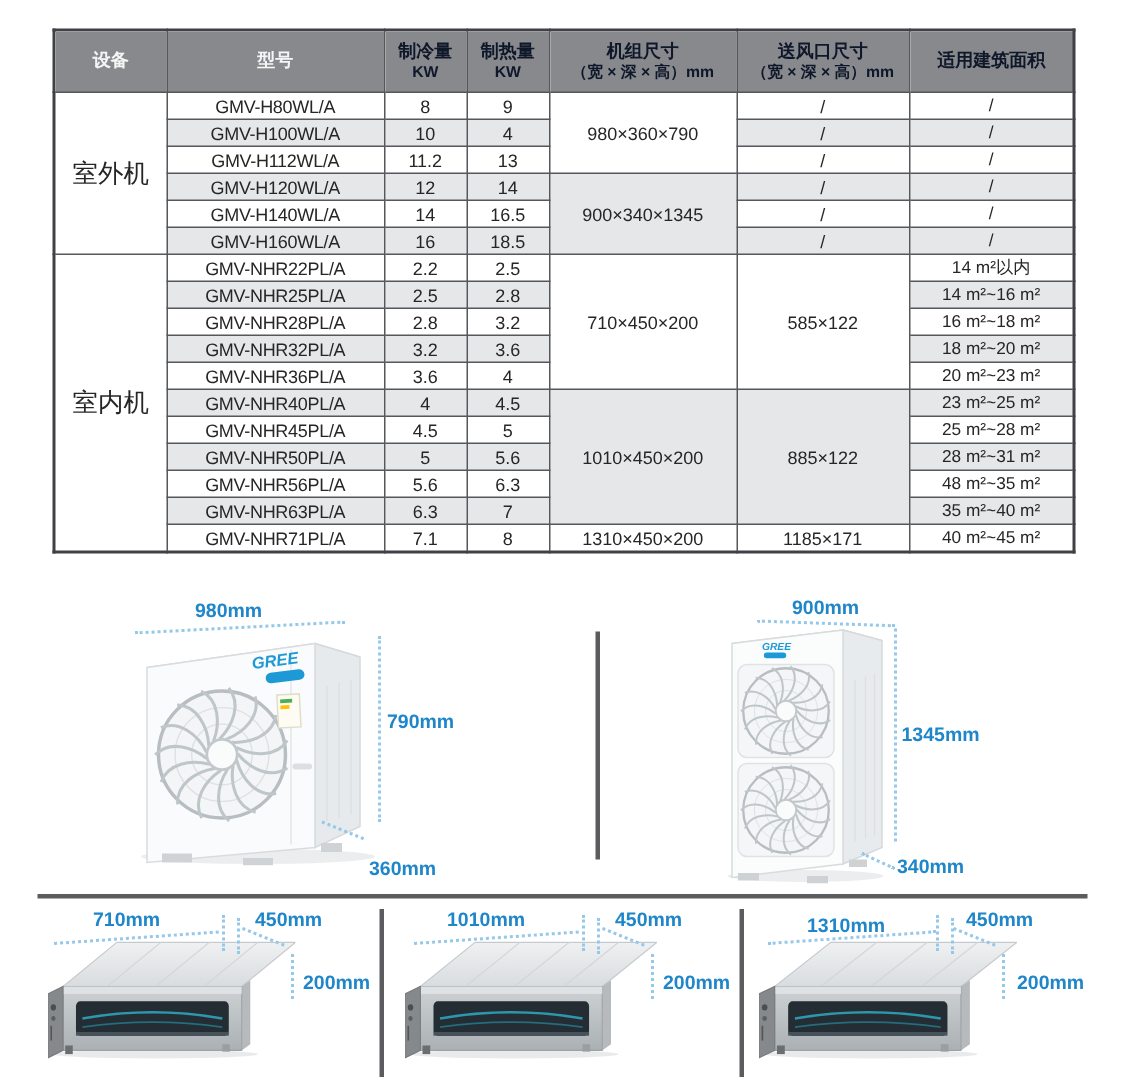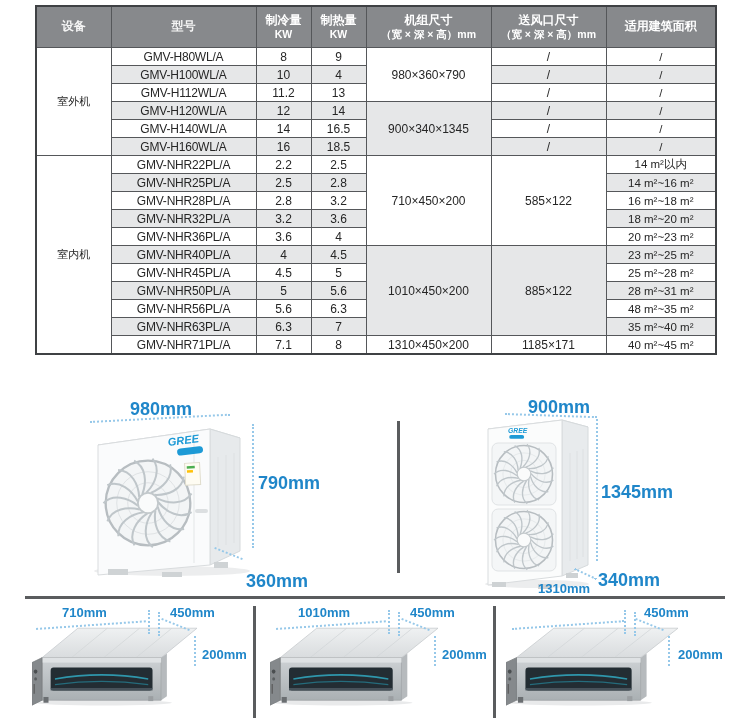--- a/index.html
+++ b/index.html
@@ -1,37 +1,37 @@
 <!DOCTYPE html>
 <html><head>
 <meta charset="utf-8">
 <style>
   html,body{margin:0;padding:0;width:750px;height:725px;background:#ffffff;overflow:hidden;
     font-family:"Liberation Sans",sans-serif;}
   .stage{position:relative;width:750px;height:725px;background:#fff;}
 
   
-  table.spec{position:absolute;left:35px;top:5px;width:680px;border-collapse:collapse;
+  table.spec{position:absolute;left:35px;top:19px;width:680px;border-collapse:collapse;
     table-layout:fixed;font-size:12px;border:2px solid #3f4144;padding-left:28px;}
   table.spec th,table.spec td{border:1px solid #55575a;text-align:center;vertical-align:middle;
     padding:0 2px;overflow:hidden;white-space:nowrap;}
   table.spec thead th{background:#87898c;height:40px;font-weight:bold;line-height:1.15;}
   th.tone-light{color:#f5f5f5;}
-  th.tone-dark{color:#ffffff;}
+  th.tone-dark{color:#0f172a;}
   th .hsub{font-size:10.5px;font-weight:bold;}
   table.spec td{height:17px;color:#262626;background:#ffffff;}
   table.spec tbody tr:nth-child(even) td{background:#e6e7e8;}
   td.col-model{font-weight:normal;letter-spacing:-0.2px;}
-  td.col-device{font-size:11px;font-family:Liberation Mono, monospace;}
+  td.col-device{font-size:17px;font-family:Liberation Mono, monospace;}
   td.col-area{font-size:11.5px;}
 
   
   .dim{position:absolute;color:#1f86c9;font-weight:bold;font-size:13px;line-height:1;
     white-space:nowrap;}
-  .dim.big{font-size:18px;text-align:right;}
+  .dim.big{font-size:13px;text-align:right;}
   .dotline{position:absolute;border-top:2px dotted #96c8e9;transform-origin:0 0;}
   .dotline.v{border-top:none;border-left:2px dotted #96c8e9;}
 
   
   .vdiv{position:absolute;width:3px;background:#5a5c5e;}
   .hdiv{position:absolute;height:3px;background:#5a5c5e;}
 
   svg{display:block;}
   .figsvg{position:absolute;}
 </style>
@@ -340,21 +340,21 @@
   <div class="dotline v" style="left:388px;top:610px;height:24px"></div>
   <div class="dotline v" style="left:398px;top:612px;height:24px"></div>
   <span class="dim" style="left:410px;top:606px">450mm</span>
   <div class="dotline" style="left:402px;top:618px;width:30px;transform:rotate(22deg)"></div>
   <div class="dotline v" style="left:434px;top:636px;height:30px"></div>
   <span class="dim" style="left:442px;top:648px">200mm</span>
 
   <svg class="figsvg" style="left:506px;top:620px" width="172" height="86" viewBox="0 0 230 105" preserveAspectRatio="none">
     <use href="#duct"></use>
   </svg>
-  <span class="dim" style="left:538px;top:582px">1310mm</span>
+  <span class="dim" style="left:538px;top:610px">1310mm</span>
   <div class="dotline" style="left:512px;top:628px;width:112px;transform:rotate(-4deg)"></div>
   <div class="dotline v" style="left:624px;top:610px;height:24px"></div>
   <div class="dotline v" style="left:634px;top:612px;height:24px"></div>
   <span class="dim" style="left:644px;top:606px">450mm</span>
   <div class="dotline" style="left:636px;top:618px;width:30px;transform:rotate(22deg)"></div>
   <div class="dotline v" style="left:668px;top:636px;height:30px"></div>
   <span class="dim" style="left:678px;top:648px">200mm</span>
 
 </div>
 

